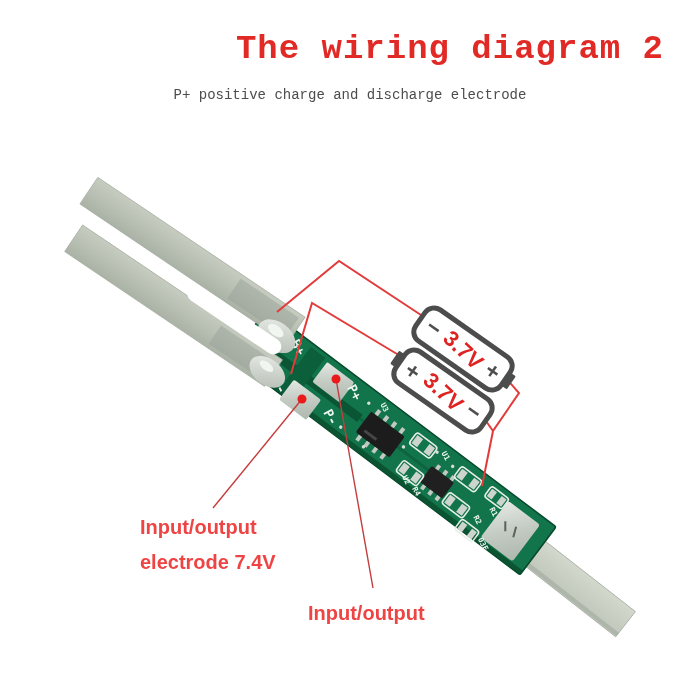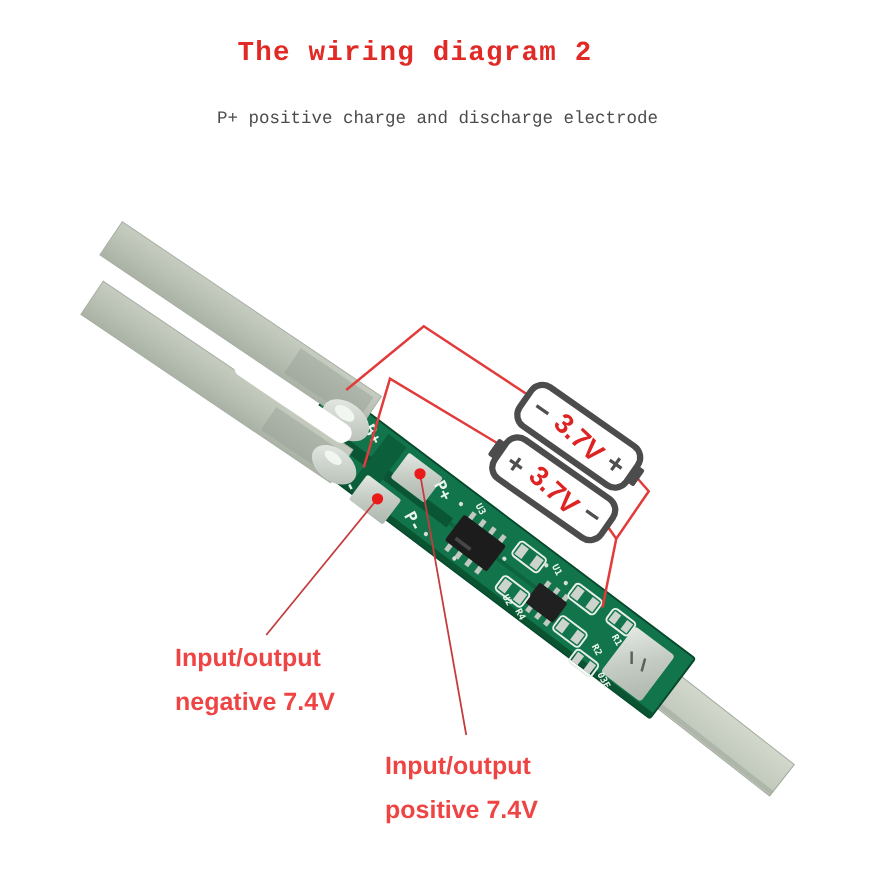--- a/index.html
+++ b/index.html
@@ -1,20 +1,20 @@
 <!DOCTYPE html>
 <html><head>
 <meta charset="utf-8">
 <style>
   html,body{margin:0;padding:0;background:#ffffff;}
   #stage{position:relative;width:700px;height:700px;background:#ffffff;overflow:hidden;
          font-family:"Liberation Sans",sans-serif;}
   #diagram-svg{position:absolute;left:0;top:0;}
-  .title{position:absolute;left:0;top:30px;width:664px;text-align:center;
-         font-family:"Liberation Mono",monospace;font-weight:700;font-size:22px;
+  .title{position:absolute;left:0;top:30px;width:664px;text-align:right;
+         font-family:"Liberation Mono",monospace;font-weight:700;font-size:34px;
          color:#e12a26;letter-spacing:1px;}
   .subtitle{position:absolute;left:0;width:700px;text-align:center;
             font-family:"Liberation Mono",monospace;font-weight:400;font-size:14px;
             color:#4c4c4c;letter-spacing:0px;}
   .sub1{top:87px;}
   .sub2{top:117px;}
   .io-label{position:absolute;font-family:"Liberation Sans",sans-serif;
             font-weight:700;font-size:20px;color:#ef4444;line-height:35px;}
   .io-neg{left:140px;top:510px;}
   .io-pos{left:308px;top:596px;}
@@ -171,19 +171,18 @@
       <text class="batt-volt" x="1" y="8" text-anchor="middle" transform="rotate(8)">3.7V</text>
       <text class="batt-sign" x="37" y="7" text-anchor="middle">−</text>
     </g>
   </svg>
 
   <div class="title">The wiring diagram 2</div>
   <div class="subtitle sub1">P+ positive charge and discharge electrode</div>
 
   <div class="io-label io-neg">
     <div>Input/output</div>
-    <div>negative 7.4V</div>
+    <div>electrode 7.4V</div>
   </div>
   <div class="io-label io-pos">
     <div>Input/output</div>
-    <div>positive 7.4V</div>
   </div>
 </div>
 
 </body></html>

